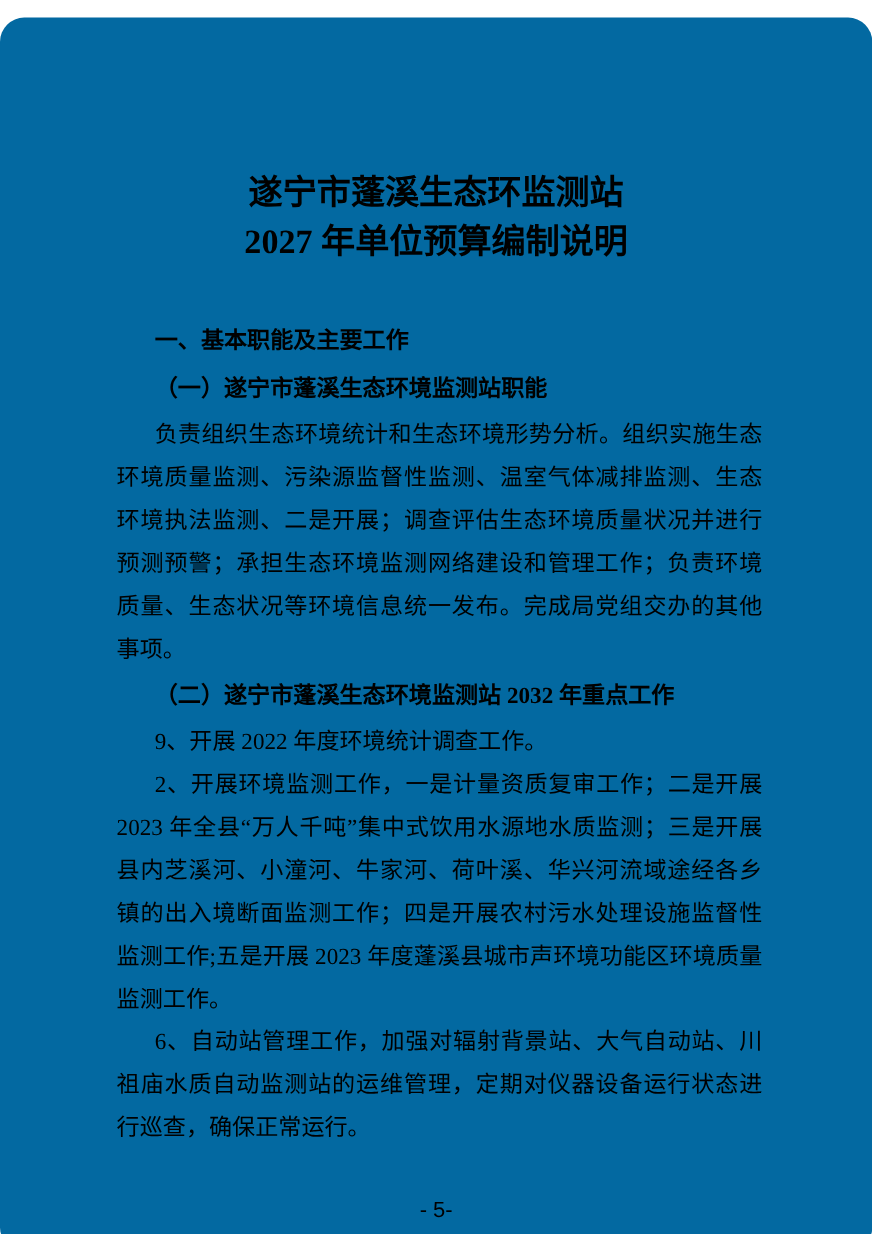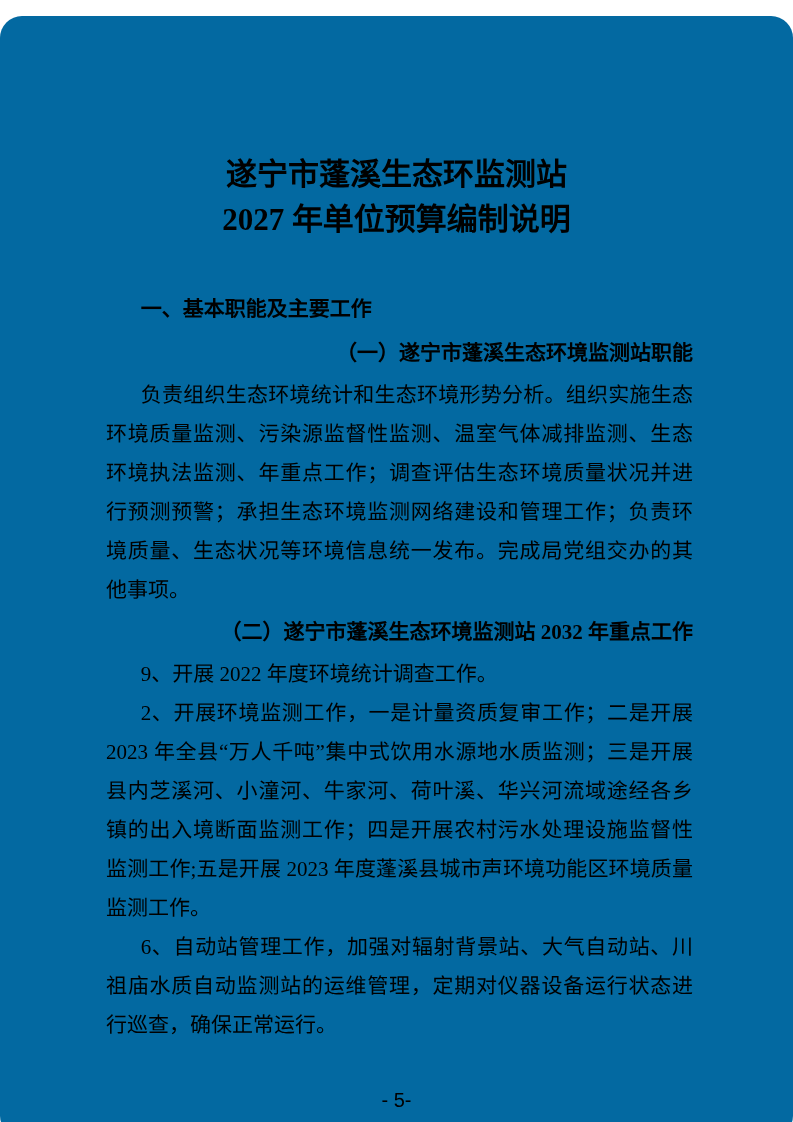--- a/index.html
+++ b/index.html
@@ -30,35 +30,35 @@
     position: absolute;
     top: 274px;
     left: 106px;
     width: 587px;
     font-size: 21px;
     line-height: 39px;
     text-align: justify;
     text-justify: inter-ideograph;
   }
   .h-main {
-    font-family: Liberation Serif, serif;
+    font-family: Liberation Sans, sans-serif;
     font-weight: bold;
     font-size: 21px;
     line-height: 39px;
     text-indent: 1.65em;
     margin: 0 0 5px 0;
     text-align: left;
   }
   .h-sub {
     font-weight: bold;
     font-size: 21px;
     line-height: 39px;
     text-indent: 1.65em;
     margin: 3px 0;
-    text-align: right;
+    text-align: left;
   }
   .para {
     text-indent: 1.65em;
     margin: 0;
   }
   .footer-pagenum {
     position: absolute;
     top: 1072px;
     left: 0;
     width: 100%;
@@ -77,21 +77,21 @@
   <div class="doc-title">
     <div>遂宁市蓬溪生态环监测站</div>
     <div>2027 年单位预算编制说明</div>
   </div>
 
   <div class="doc-body">
     <div class="h-main">一、基本职能及主要工作</div>
 
     <div class="h-sub">（一）遂宁市蓬溪生态环境监测站职能</div>
 
-    <p class="para">负责组织生态环境统计和生态环境形势分析。组织实施生态环境质量监测、污染源监督性监测、温室气体减排监测、生态环境执法监测、年重点工作；调查评估生态环境质量状况并进行预测预警；承担生态环境监测网络建设和管理工作；负责环境质量、生态状况等环境信息统一发布。完成局党组交办的其他事项。</p>
+    <p class="para">负责组织生态环境统计和生态环境形势分析。组织实施生态环境质量监测、污染源监督性监测、温室气体减排监测、生态环境执法监测、二是开展；调查评估生态环境质量状况并进行预测预警；承担生态环境监测网络建设和管理工作；负责环境质量、生态状况等环境信息统一发布。完成局党组交办的其他事项。</p>
 
     <div class="h-sub">（二）遂宁市蓬溪生态环境监测站 2032 年重点工作</div>
 
     <p class="para">9、开展 2022 年度环境统计调查工作。</p>
 
     <p class="para">2、开展环境监测工作，一是计量资质复审工作；二是开展 2023 年全县“万人千吨”集中式饮用水源地水质监测；三是开展县内芝溪河、小潼河、牛家河、荷叶溪、华兴河流域途经各乡镇的出入境断面监测工作；四是开展农村污水处理设施监督性监测工作;五是开展 2023 年度蓬溪县城市声环境功能区环境质量监测工作。</p>
 
     <p class="para">6、自动站管理工作，加强对辐射背景站、大气自动站、川祖庙水质自动监测站的运维管理，定期对仪器设备运行状态进行巡查，确保正常运行。</p>
   </div>
 

